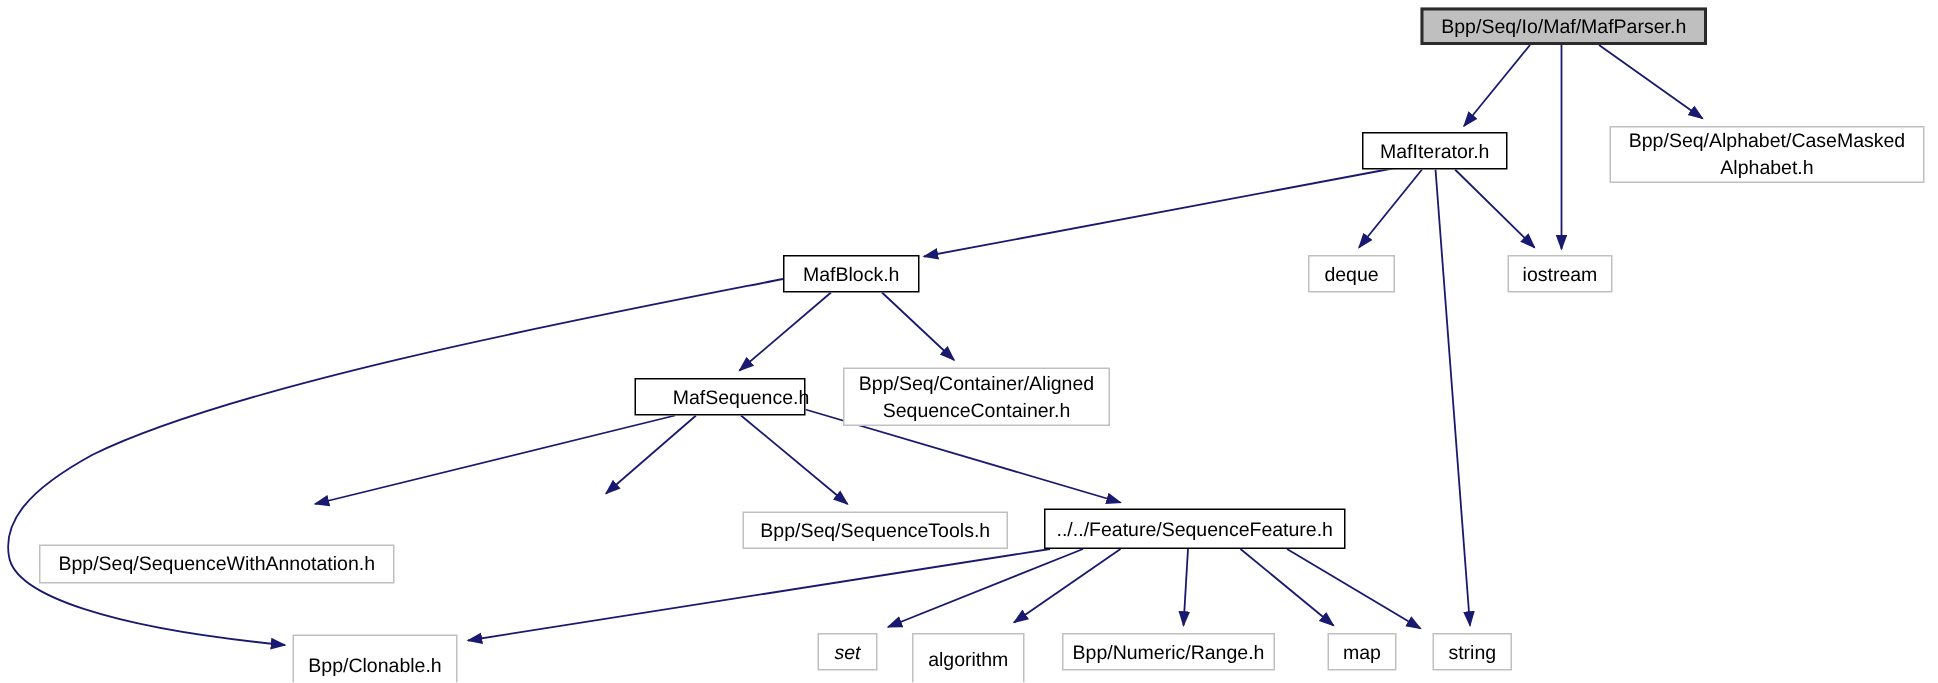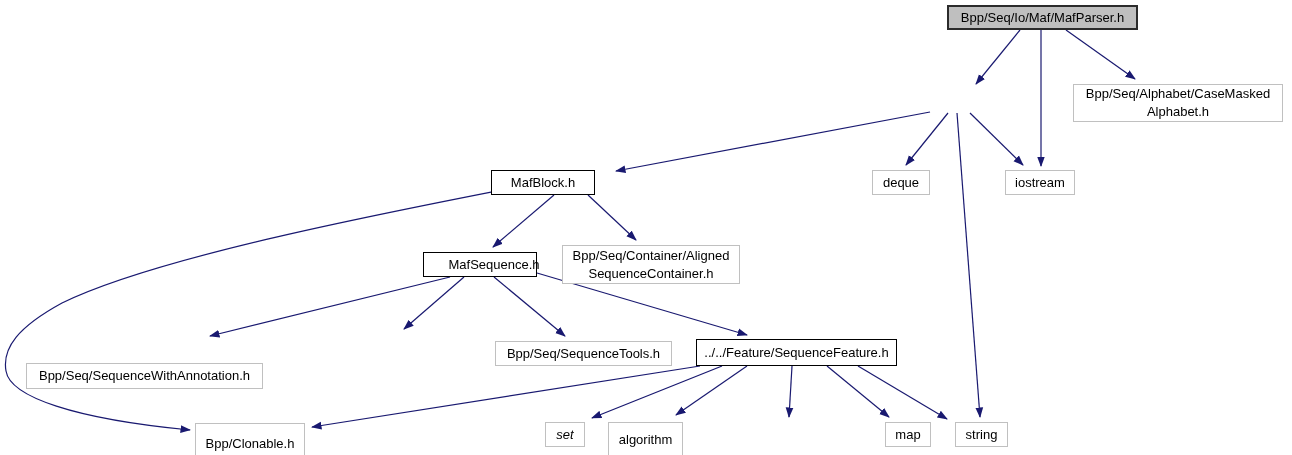--- a/index.html
+++ b/index.html
@@ -67,25 +67,26 @@
     <path class="edge" d="M700,366 L312,427" marker-end="url(#arrowhead)"></path>
     <path class="edge" d="M722,366 L592,418" marker-end="url(#arrowhead)"></path>
     <path class="edge" d="M747,366 L676,415" marker-end="url(#arrowhead)"></path>
     <path class="edge" d="M792,366 L789,417" marker-end="url(#arrowhead)"></path>
     <path class="edge" d="M827,366 L889,417" marker-end="url(#arrowhead)"></path>
     <path class="edge" d="M858,366 L947,419" marker-end="url(#arrowhead)"></path>
   </svg>
 
   <div class="node node--root" style="left:947px;top:5px;width:191px;height:25px;">Bpp/Seq/Io/Maf/MafParser.h</div>
 
+  <div class="node node--linked" style="left:908px;top:88px;width:97px;height:25px;">MafIterator.h</div>
 
   <div class="node node--ext" style="left:1073px;top:84px;width:210px;height:38px;">Bpp/Seq/Alphabet/CaseMasked
 Alphabet.h</div>
 
-  <div class="node node--linked" style="left:491px;top:170px;width:104px;height:25px;">MafBlock.h</div>
+  <div class="node node--linked" style="left:522px;top:170px;width:91px;height:25px;">MafBlock.h</div>
 
   <div class="node node--ext" style="left:872px;top:170px;width:58px;height:25px;">deque</div>
 
   <div class="node node--ext" style="left:1005px;top:170px;width:70px;height:25px;">iostream</div>
 
   <div class="node node--linked" style="left:423px;top:252px;width:114px;height:25px;padding-left:28px;">MafSequence.h</div>
 
   <div class="node node--ext" style="left:562px;top:245px;width:178px;height:39px;">Bpp/Seq/Container/Aligned
 SequenceContainer.h</div>
 
@@ -95,18 +96,19 @@
   <div class="node node--ext" style="left:495px;top:341px;width:177px;height:25px;">Bpp/Seq/SequenceTools.h</div>
 
   <div class="node node--linked" style="left:696px;top:339px;width:201px;height:27px;">../../Feature/SequenceFeature.h</div>
 
   <div class="node node--ext" style="left:195px;top:423px;width:110px;height:42px;">Bpp/Clonable.h</div>
 
   <div class="node node--ext" style="left:545px;top:422px;width:40px;height:25px;font-style:italic;">set</div>
 
   <div class="node node--ext" style="left:608px;top:422px;width:75px;height:35px;">algorithm</div>
 
+  <div class="node node--ext" style="left:708px;top:422px;width:142px;height:25px;">Bpp/Numeric/Range.h</div>
 
   <div class="node node--ext" style="left:885px;top:422px;width:46px;height:25px;">map</div>
 
   <div class="node node--ext" style="left:955px;top:422px;width:53px;height:25px;">string</div>
 
 </div>
 
 </body></html>

